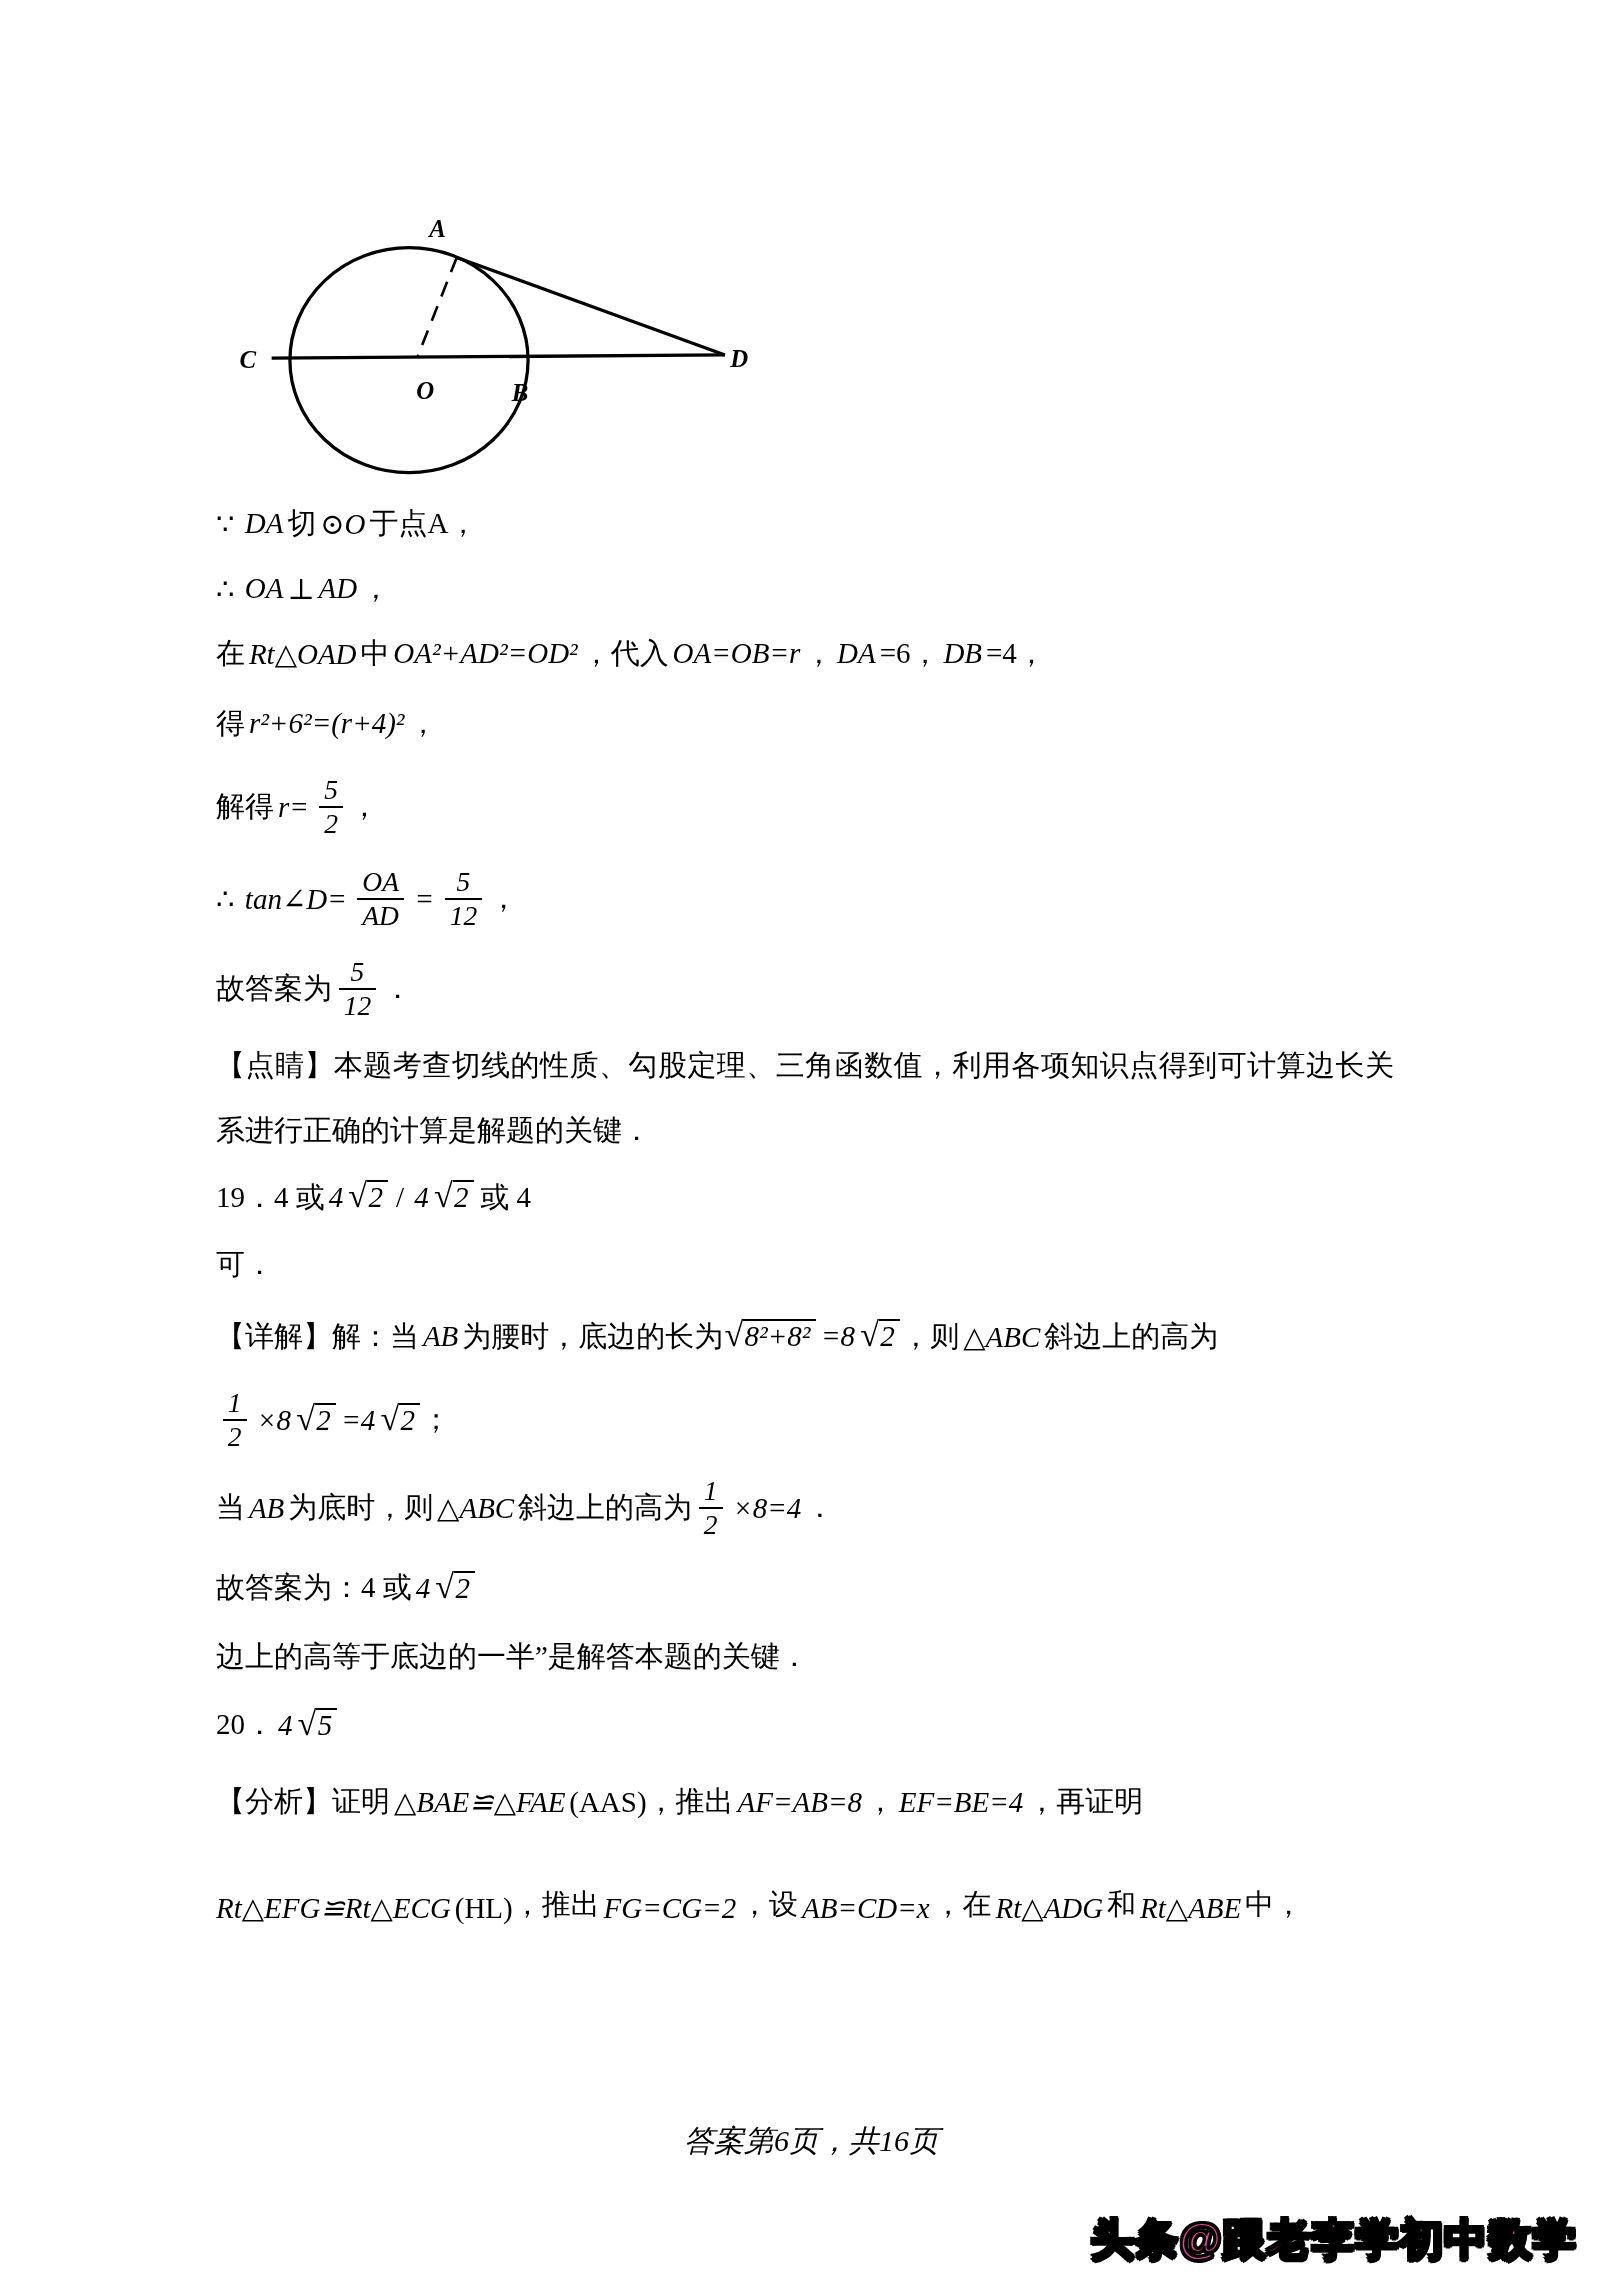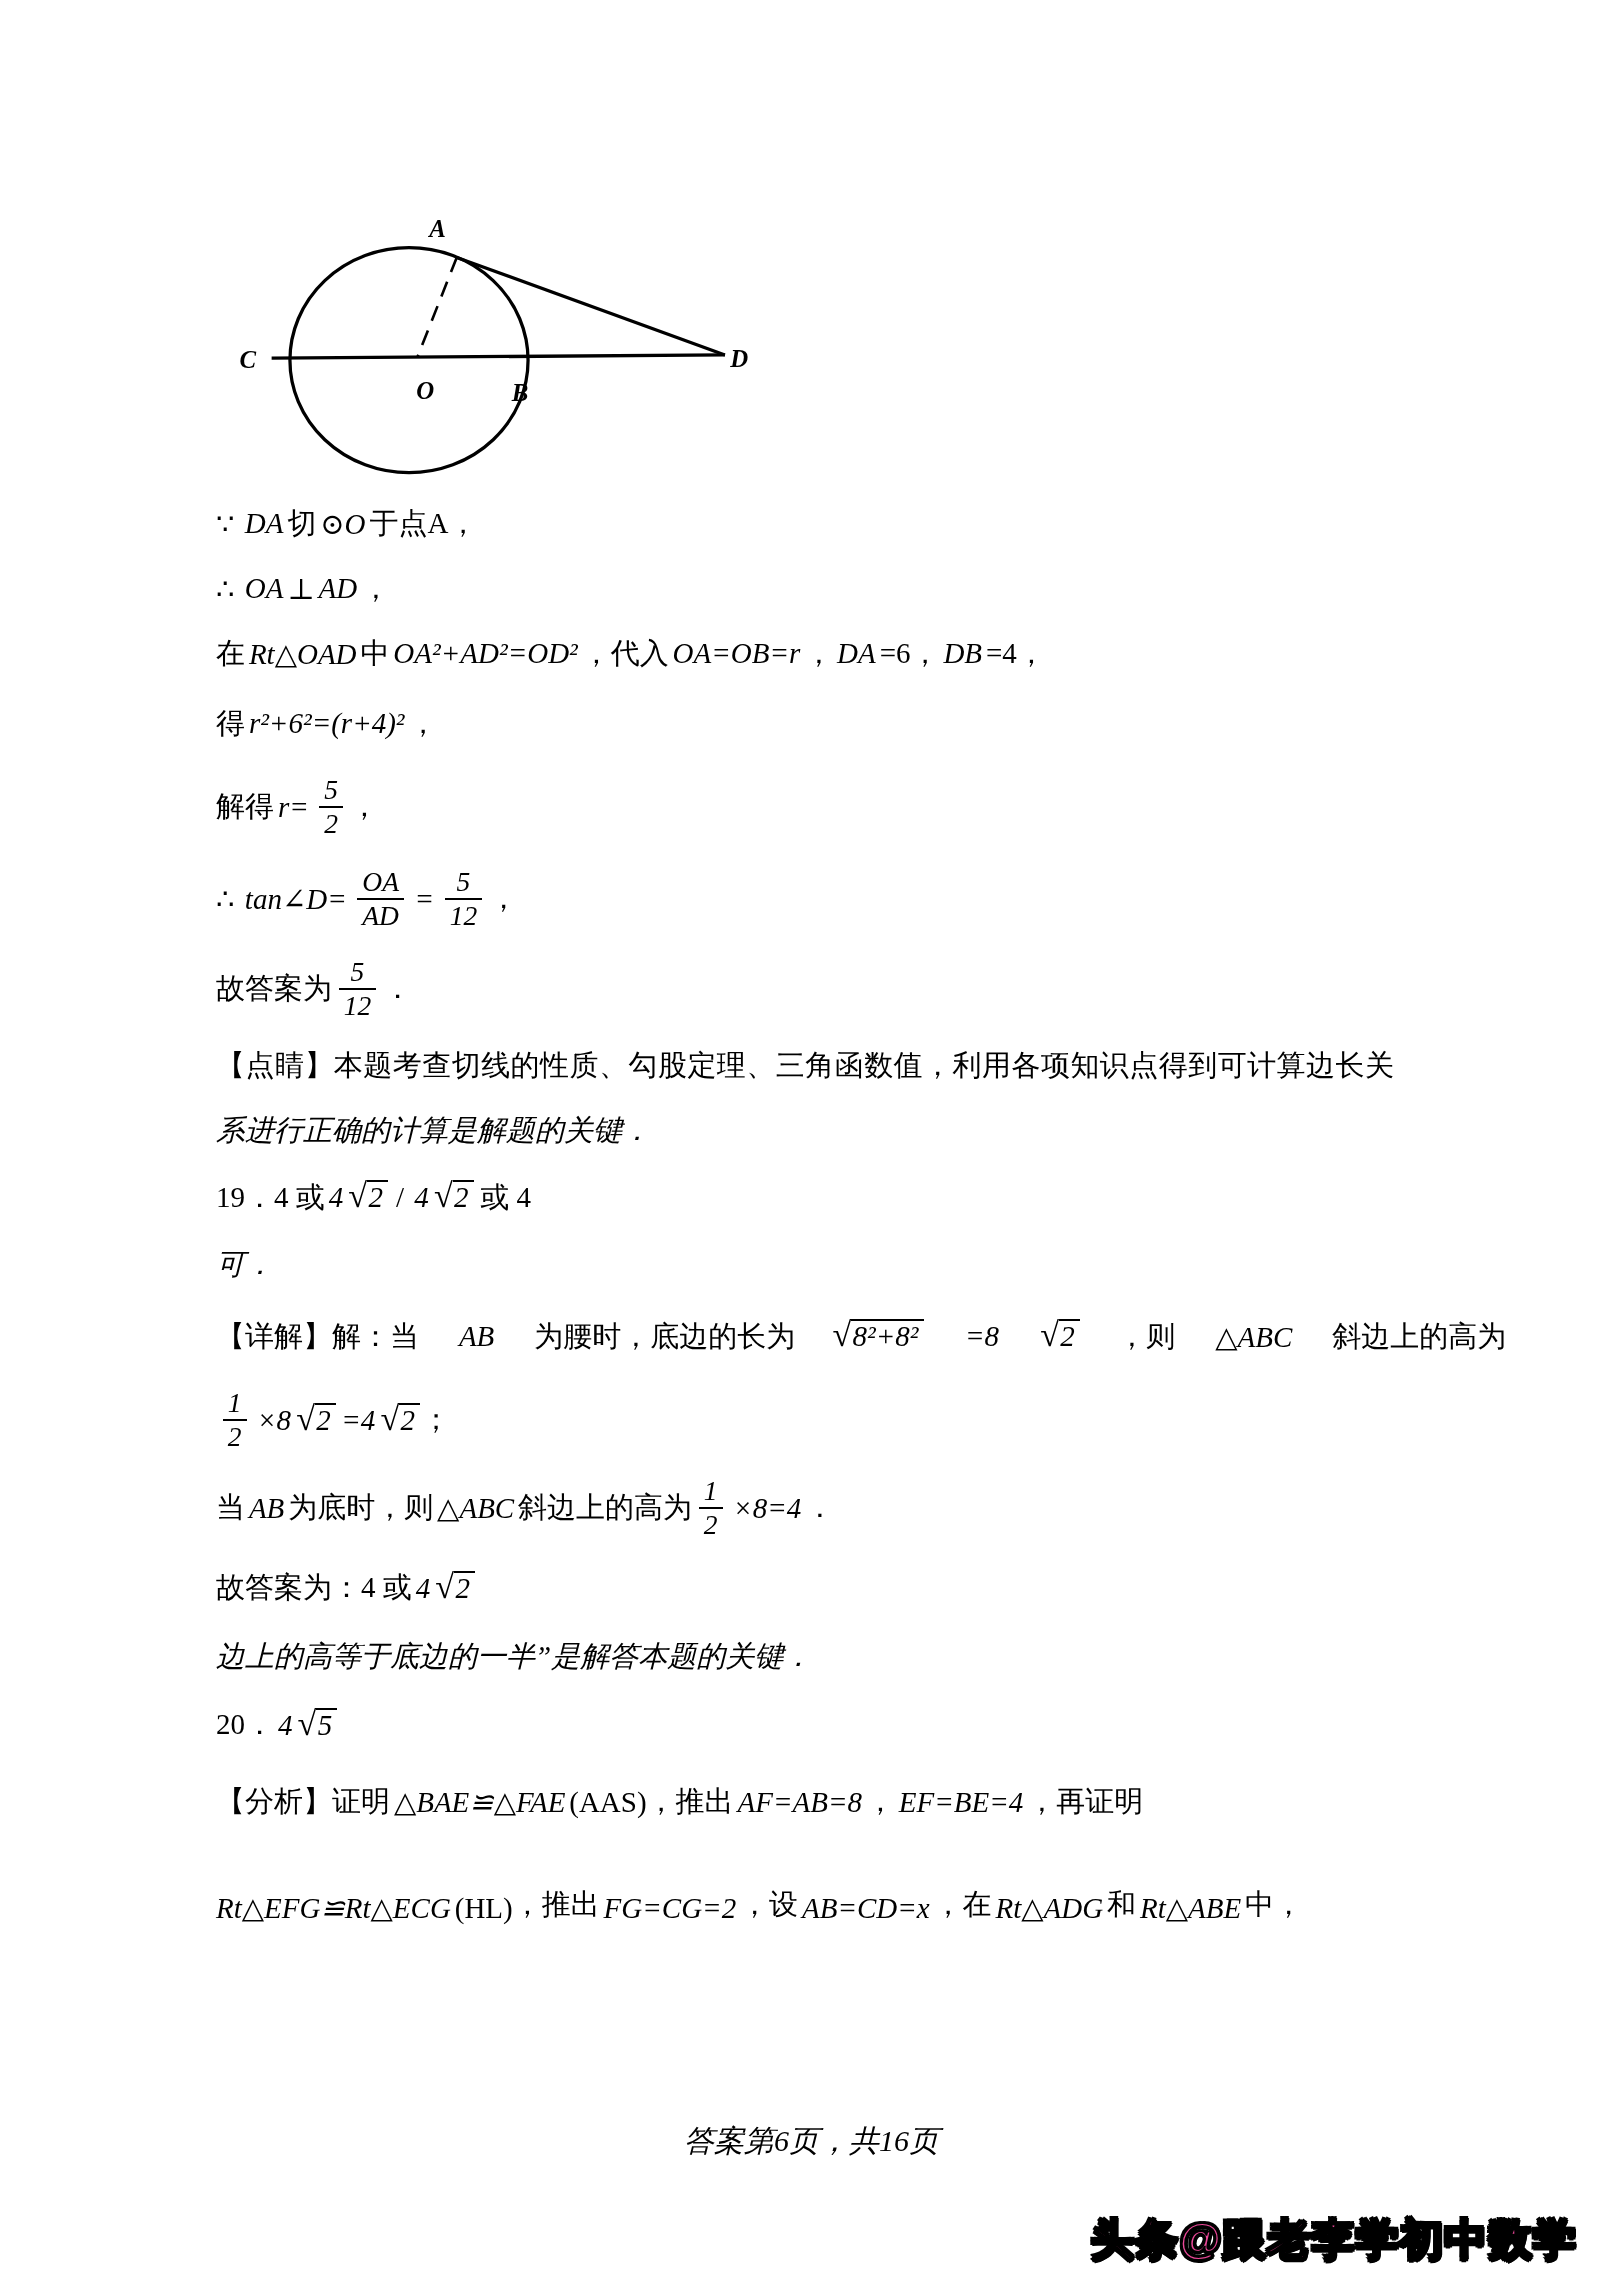--- a/index.html
+++ b/index.html
@@ -13,21 +13,21 @@
     font-size:29px;
     overflow:hidden;
   }
   .content { position:absolute; left:216px; top:177px; width:1191px; }
 
   
   .figure-wrap { margin-left:18.3px; width:524px; height:314px; }
 
   
   .fline { display:flex; align-items:center; white-space:nowrap; }
-  .bline { display:block;font-style:italic; }
+  .bline { display:block; }
   .jline { display:block; width:1178px; text-align:justify; text-align-last:justify; }
   .cn { font-style:normal; }
   .m  { font-style:italic; padding:0 3.9px; }
   .sym { font-style:normal; padding-right:6.5px; }
 
   
   .frac { display:inline-flex; flex-direction:column; align-items:center;
           vertical-align:middle; margin:0 6.5px; line-height:1.15; font-size:27.5px; }
   .frac .num { font-style:italic; padding:0 5.2px; }
   .frac .den { font-style:italic; padding:0 5.2px; border-top:2px solid #000; }
@@ -157,21 +157,21 @@
         <span class="m">4</span>
         <span class="sqrt">
           <span class="rsign">√</span>
           <span class="rbar">2</span>
         </span>
         <span class="cn" style="padding-left:5.2px;">或 4</span>
     </div>
 
     <div class="bline" style="height:65px; line-height:65px;">可．</div>
 
-    <div class="fline" style="height:79px;gap:36px;">
+    <div class="fline" style="height:79px;">
       <span class="cn">【详解】解：当</span>
         <span class="m">AB</span>
         <span class="cn">为腰时，底边的长为</span>
         <span class="sqrt">
           <span class="rsign">√</span>
           <span class="rbar">8²+8²</span>
         </span>
         <span class="m">=8</span>
         <span class="sqrt">
           <span class="rsign">√</span>

